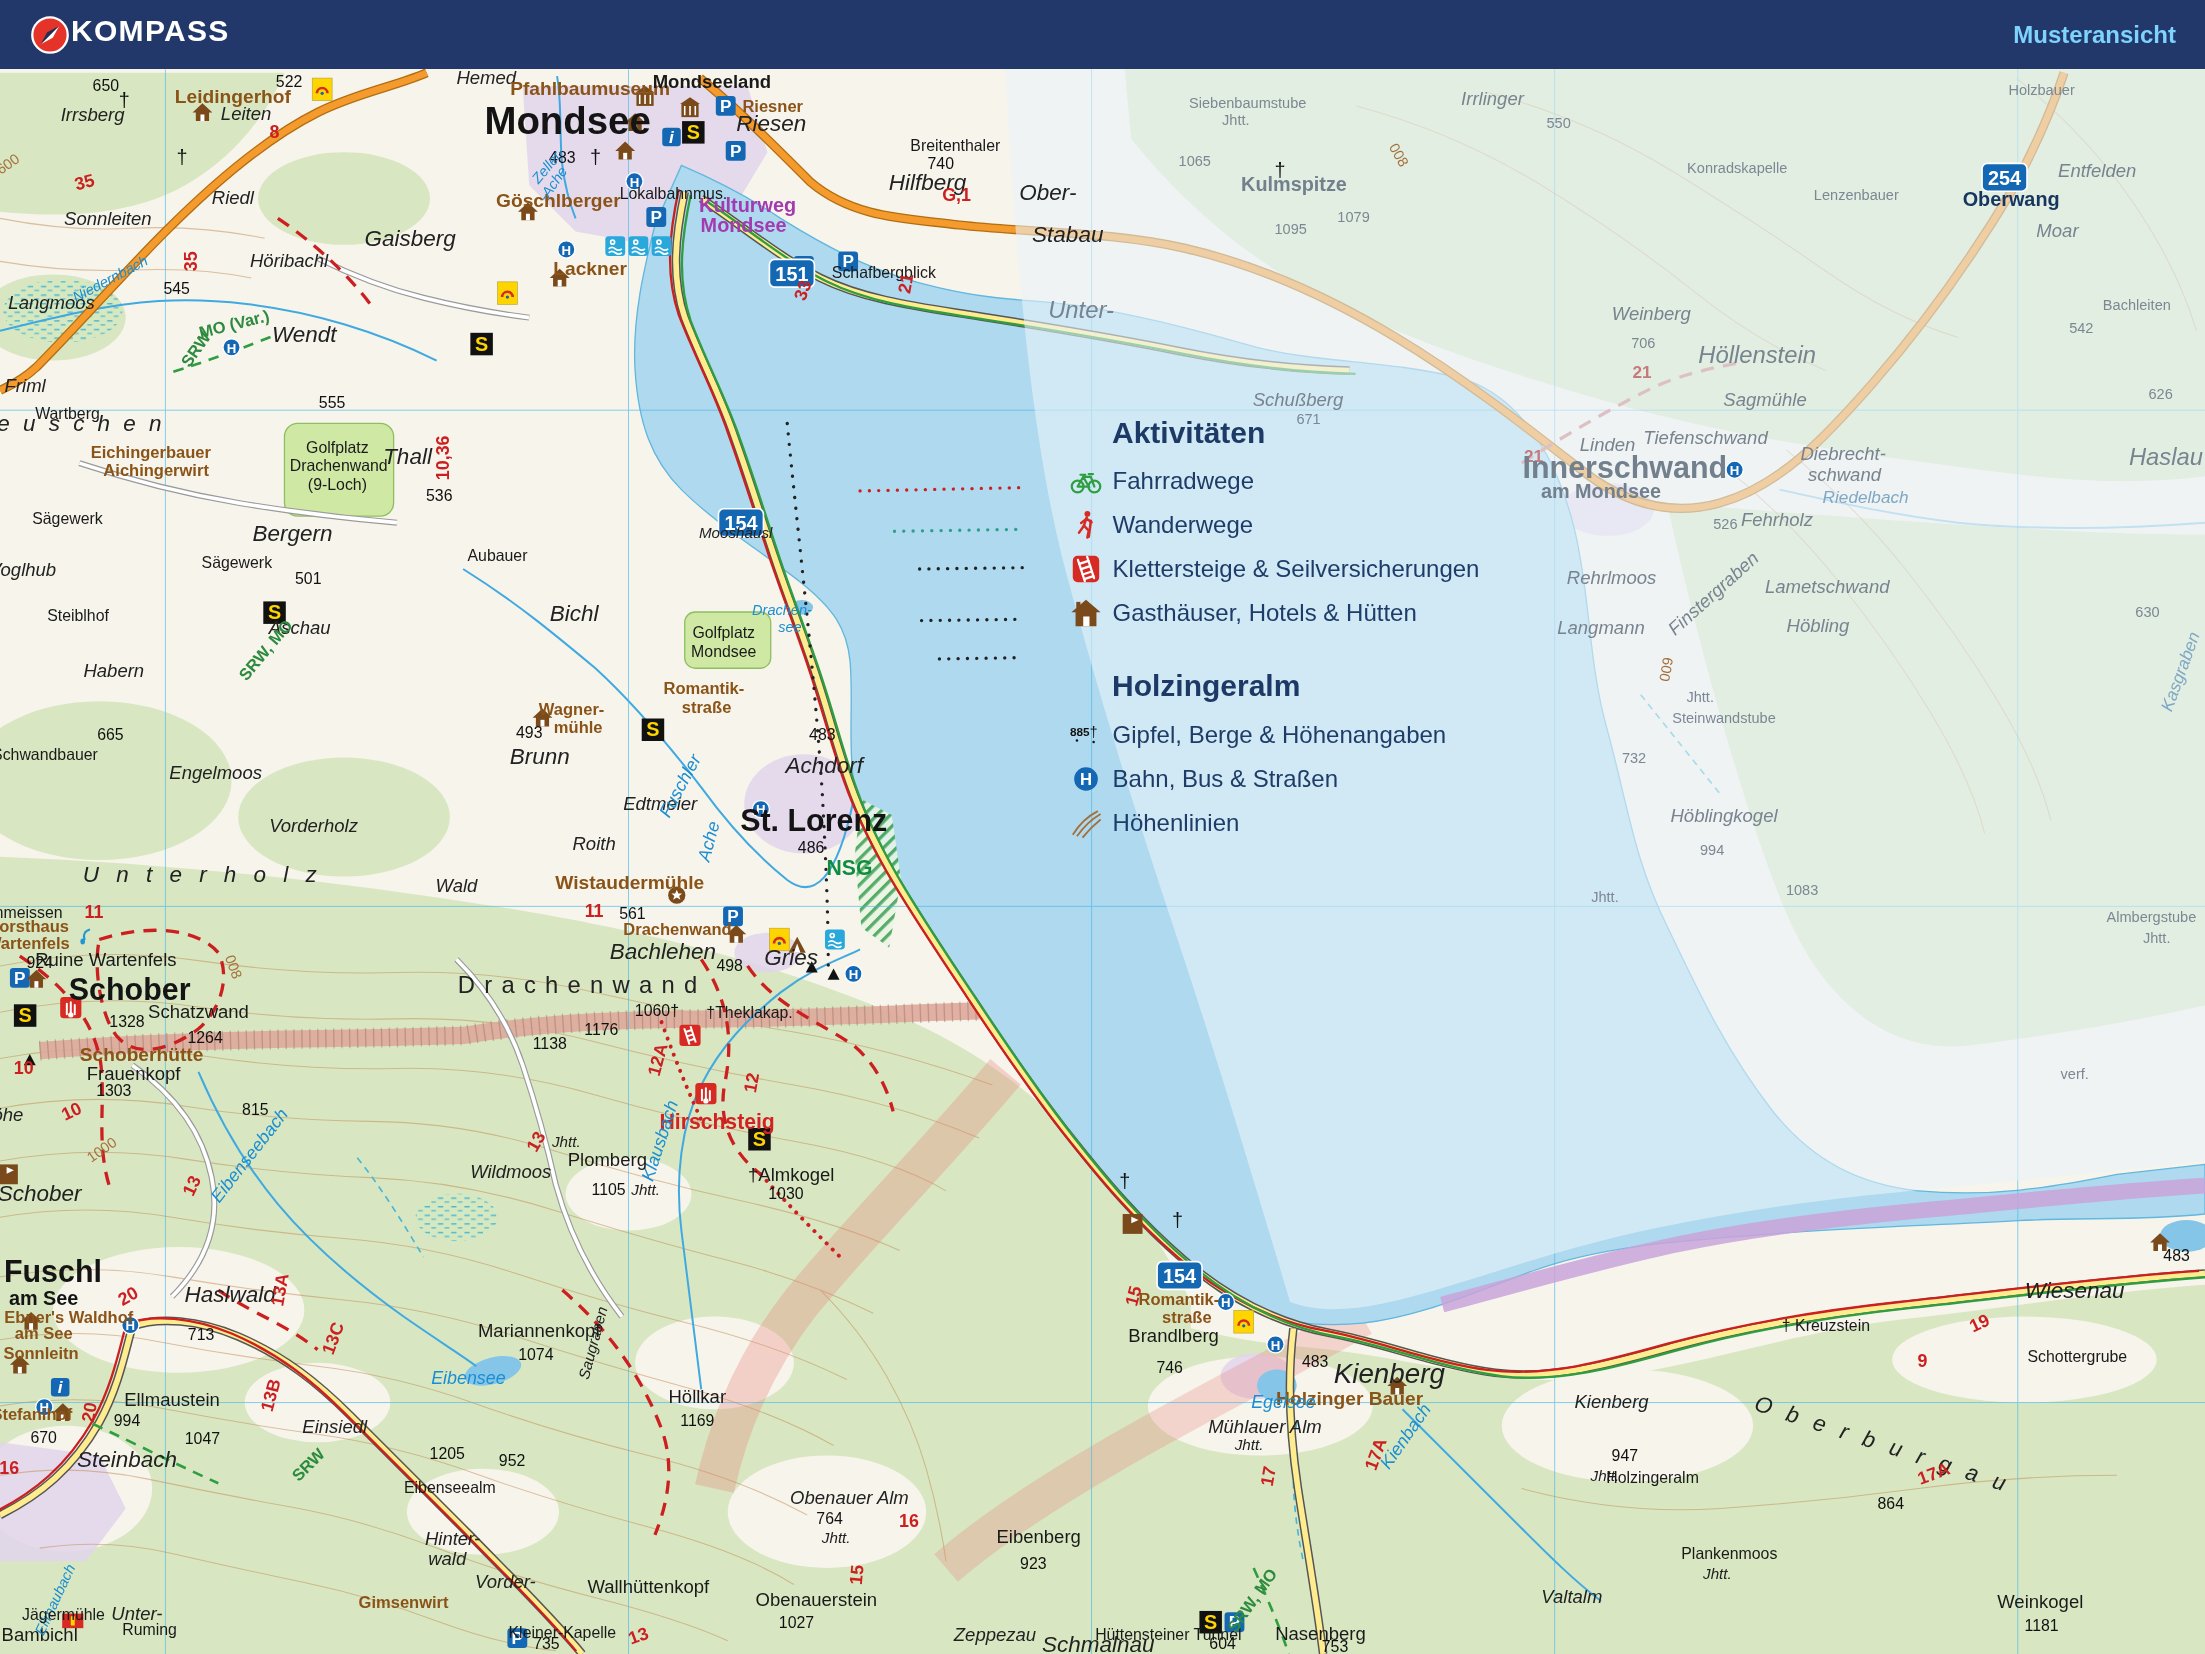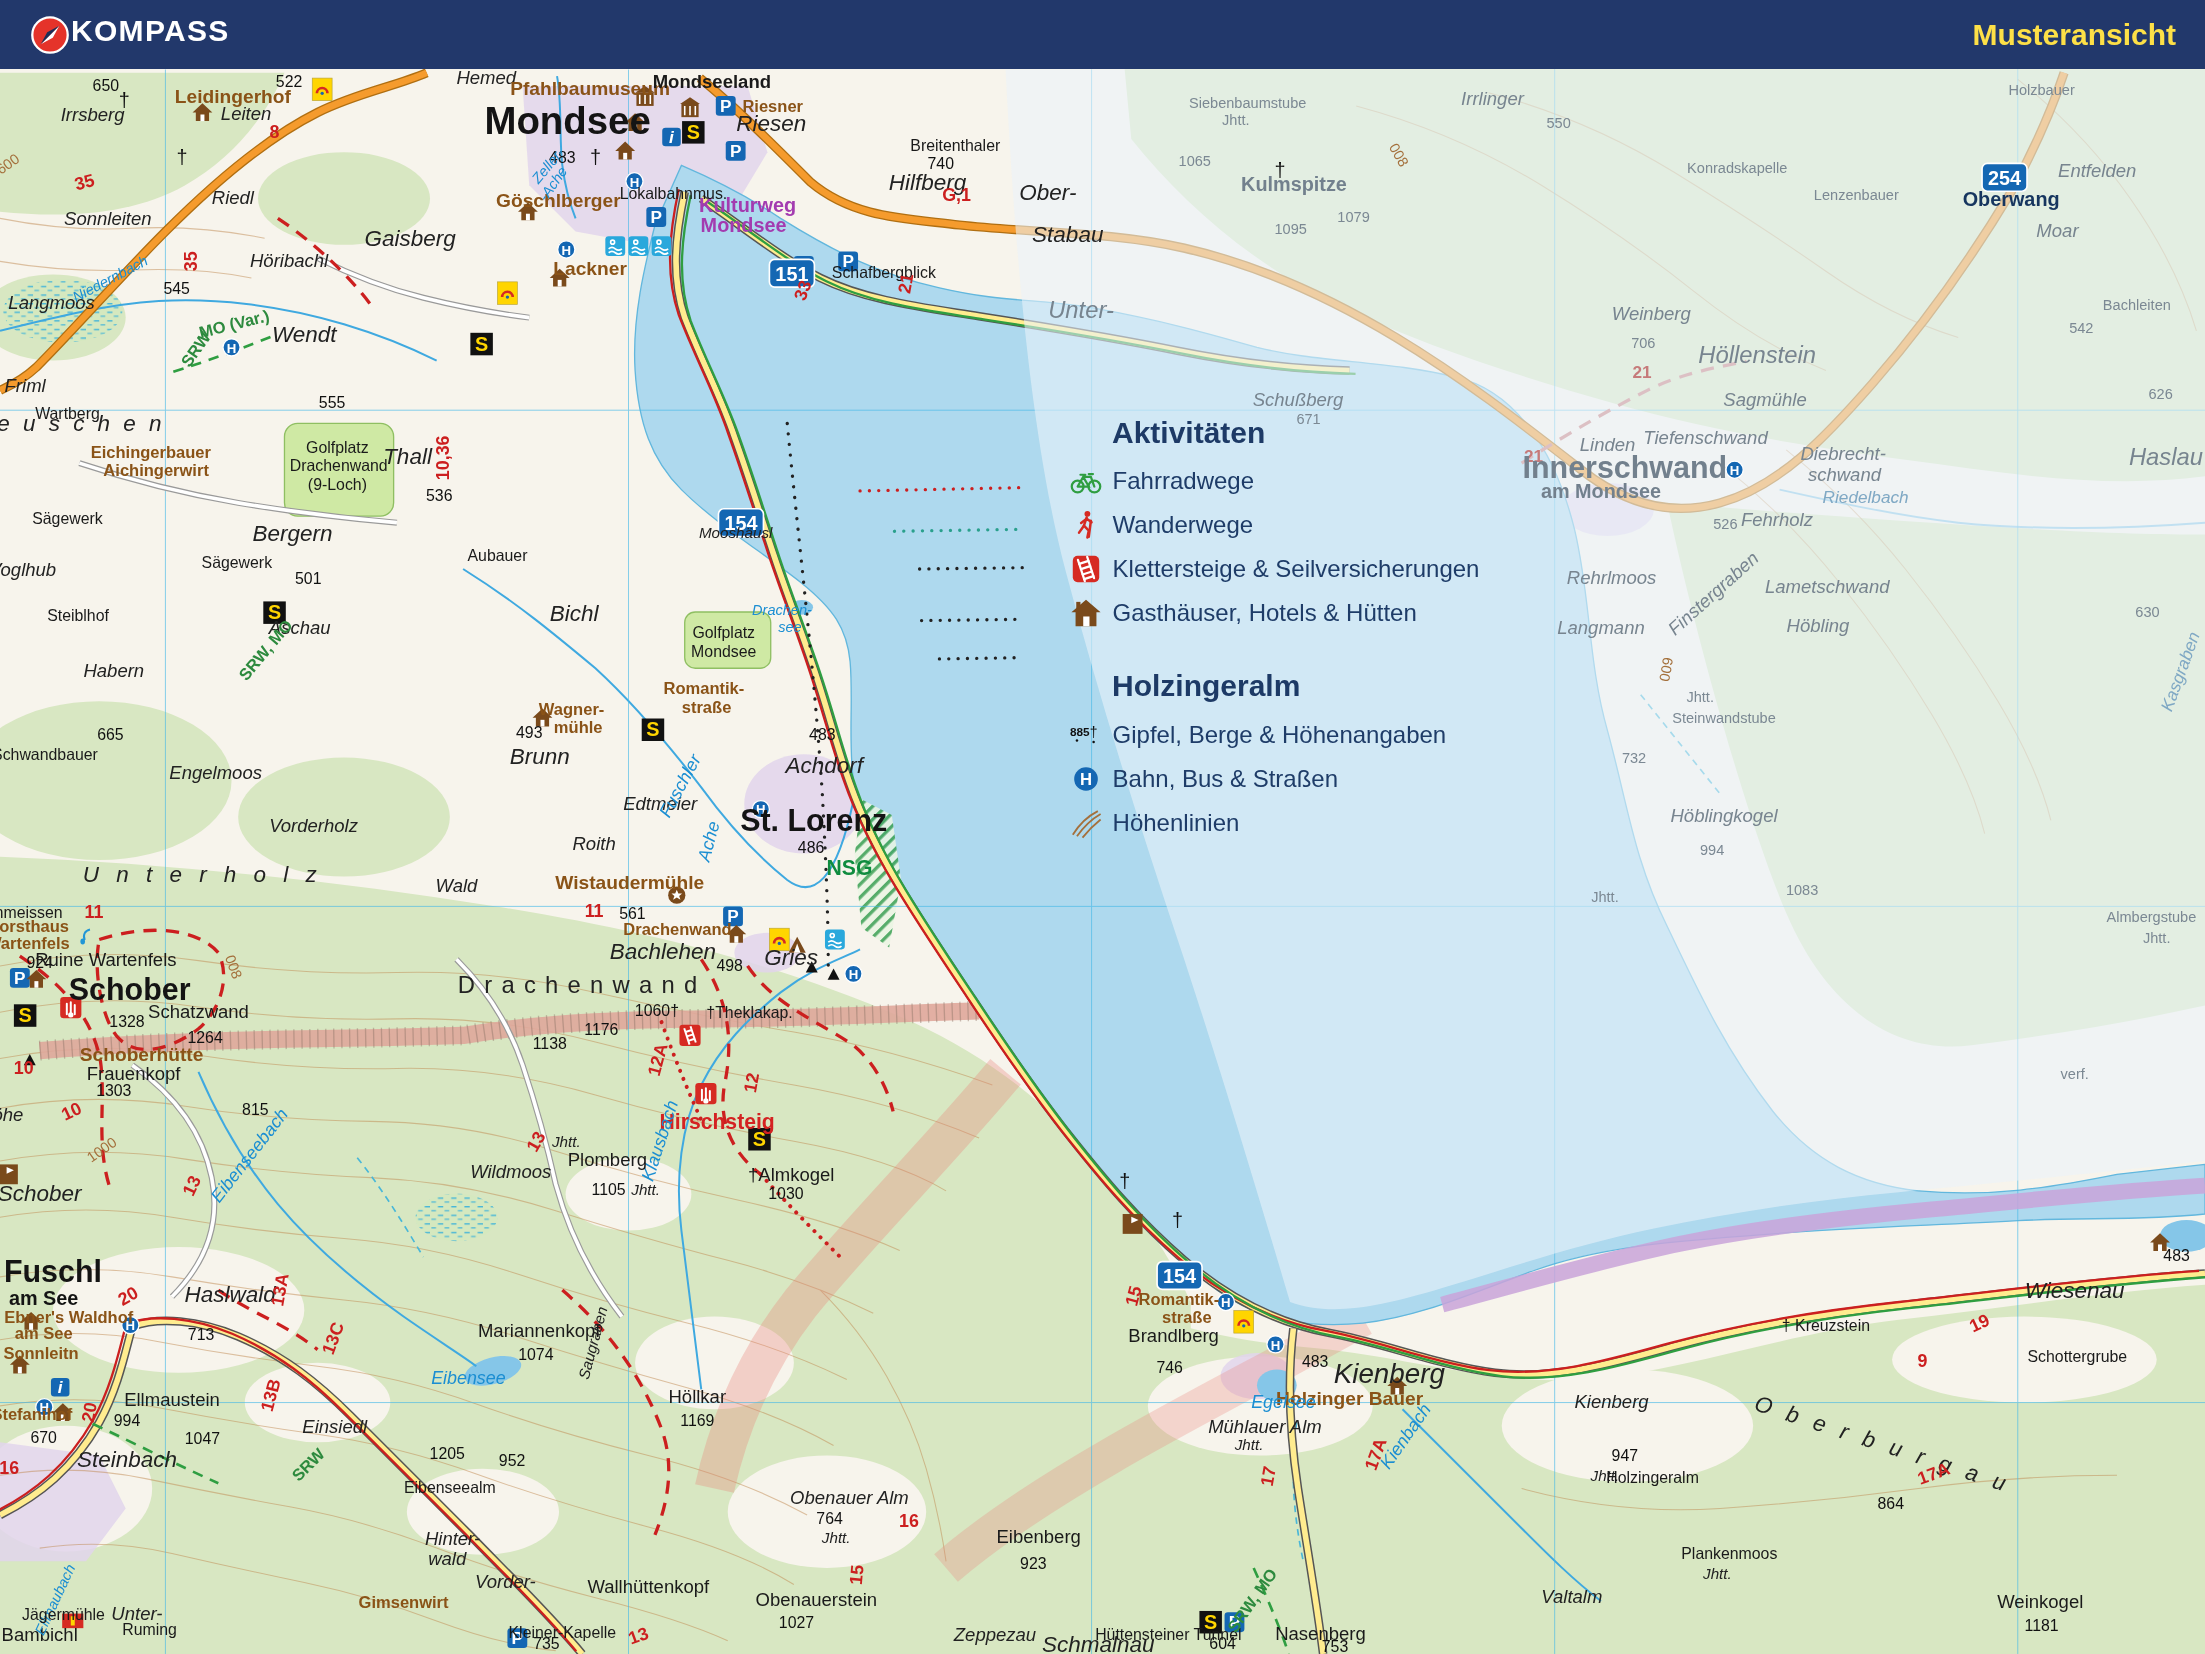--- a/index.html
+++ b/index.html
@@ -3,21 +3,21 @@
 <meta charset="utf-8">
 <style>
   html,body{margin:0;padding:0;background:#888;}
   .stage{position:relative;width:2205px;height:1654px;overflow:hidden;background:#f7f4ec;
          font-family:"Liberation Sans",sans-serif;}
   
   .hdr{position:absolute;left:0;top:0;width:2205px;height:69px;background:#22386b;
        display:flex;align-items:center;justify-content:space-between;padding:0 29px;box-sizing:border-box;z-index:30;}
   .hdr-left{display:flex;align-items:flex-start;gap:0;}
   .brand{color:#fff;font-size:30px;font-weight:bold;letter-spacing:1.3px;}
-  .hdr-title{color:#fde047;font-size:30px;font-weight:bold;}
+  .hdr-title{color:#7dd3fc;font-size:24px;font-weight:bold;}
   
   .mapwrap{position:absolute;left:0;top:0;width:2205px;height:1654px;}
   svg{display:block;}
   svg text{font-family:"Liberation Sans",sans-serif;text-anchor:middle;}
   
   .t1{font-size:58px;font-weight:bold;fill:#141414}
   .t2{font-size:46px;font-weight:bold;fill:#141414}
   .t3{font-size:30px;font-weight:bold;fill:#141414}
   .pb{font-size:28px;font-weight:bold;fill:#1a1a1a}
   .pixl{font-size:42px;font-style:italic;fill:#222}

